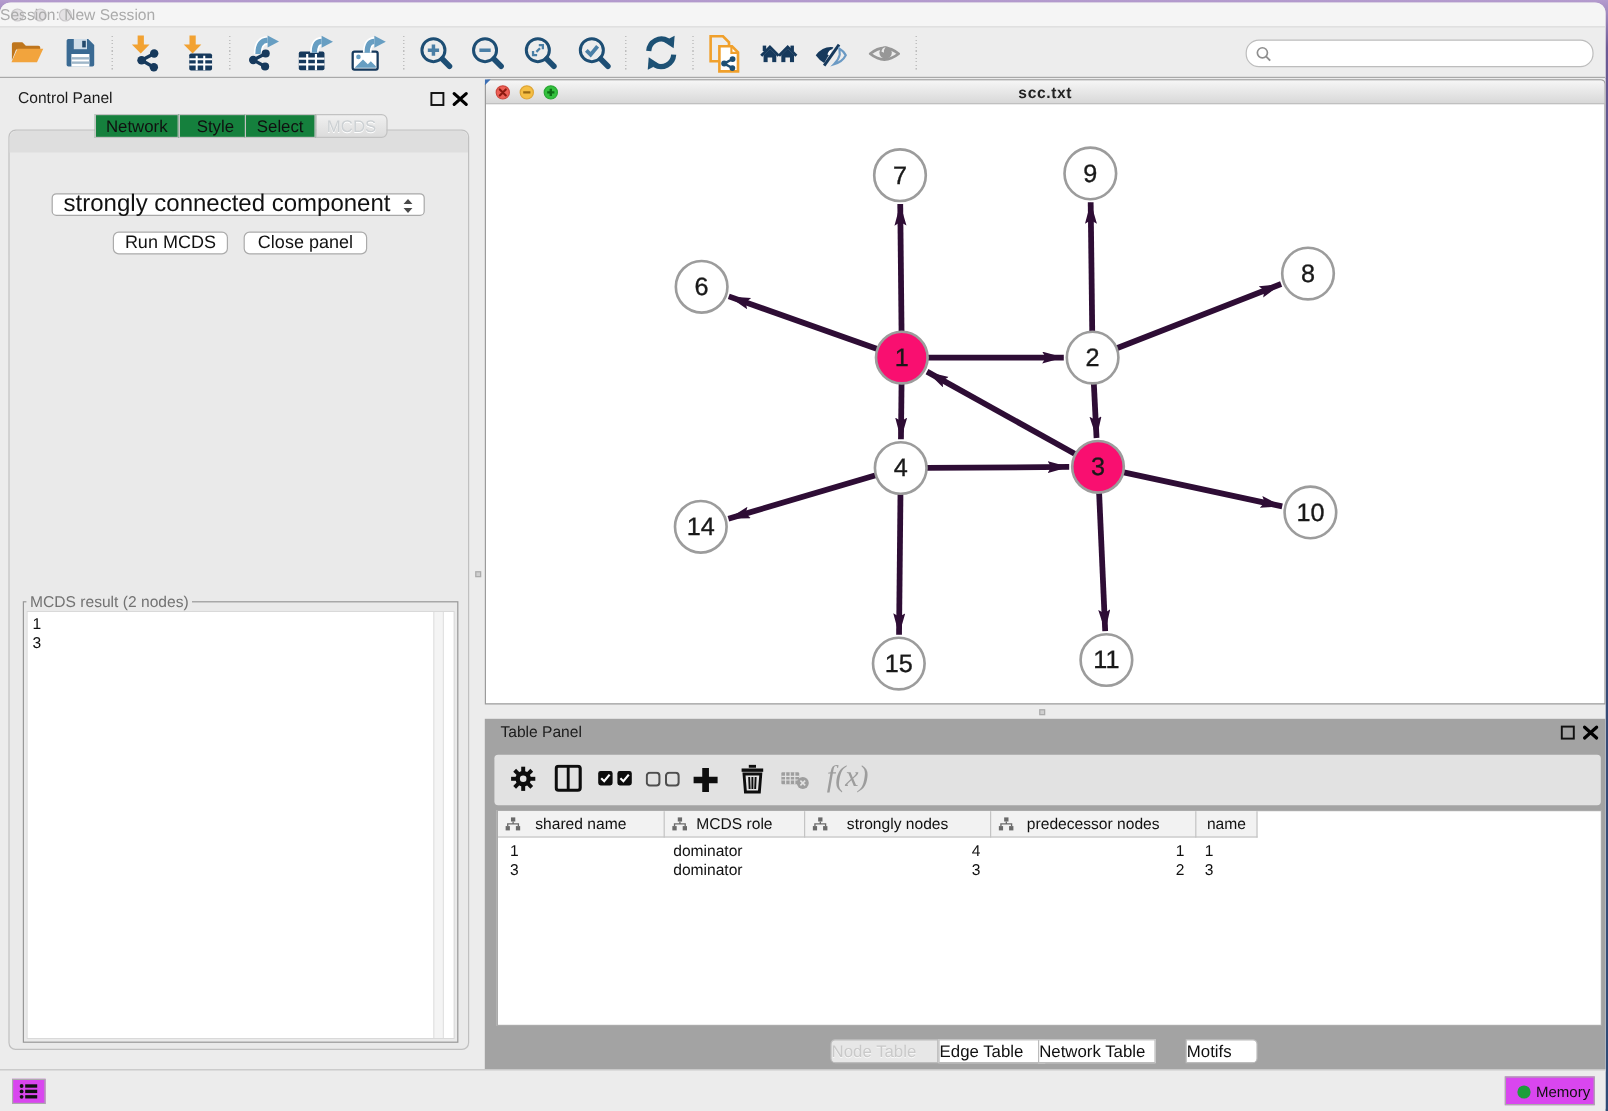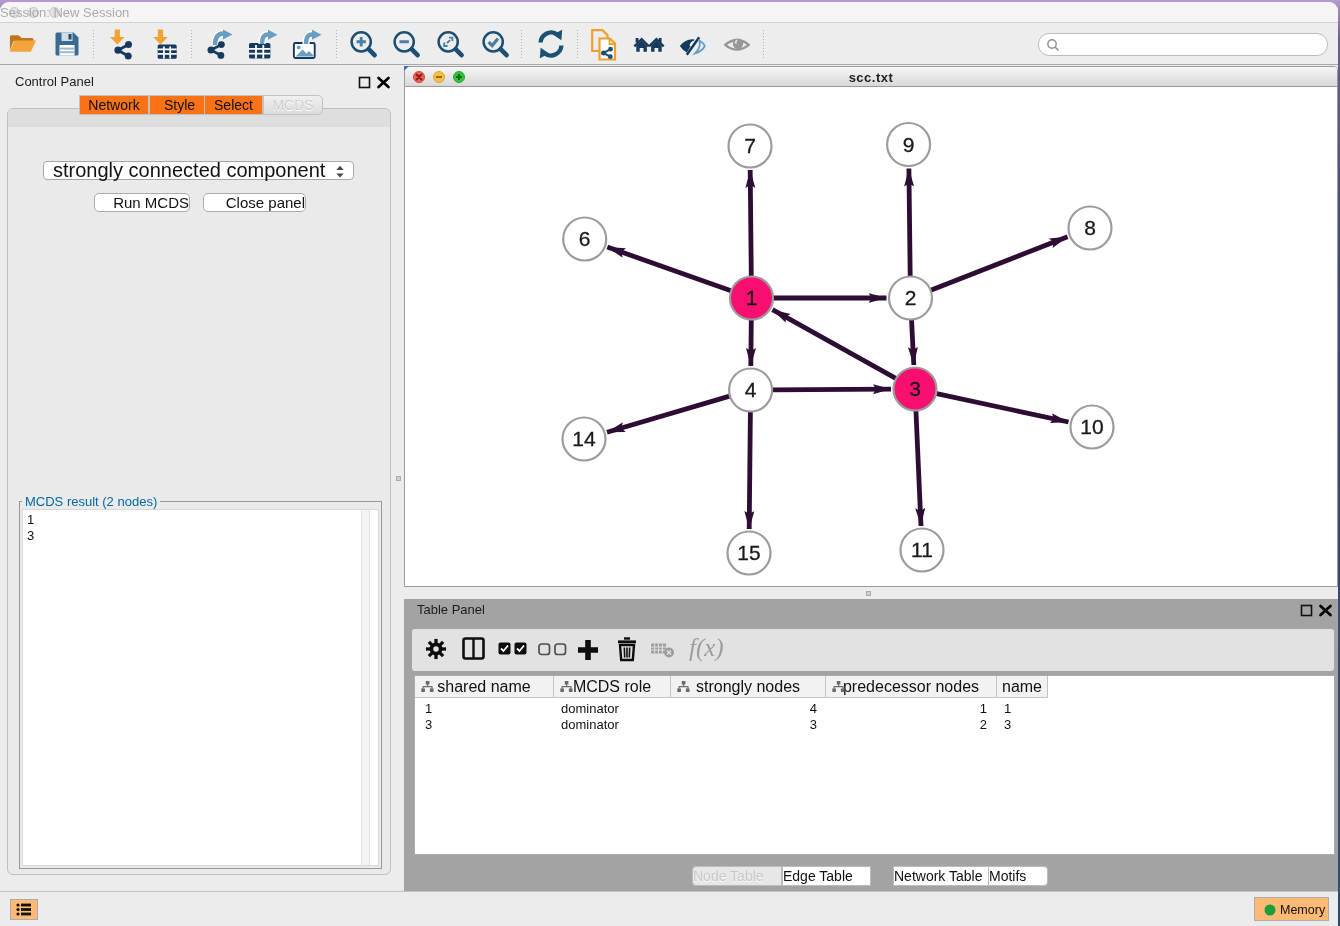--- a/index.html
+++ b/index.html
@@ -16,50 +16,50 @@
 .tb-sep{position:absolute;top:7px;width:1px;height:28px;background-image:repeating-linear-gradient(180deg,#b3b3b3 0 1px,transparent 1px 3px)}
 .search{position:absolute;left:1038px;top:10px;width:290px;height:23px;background:#fff;border:1px solid #bdbdbd;border-radius:11px}
 
 .main{position:absolute;top:64px;left:0;width:1338px;height:827px;background:#ececec}
 
 .cp{position:absolute;left:0;top:2px;width:398px;height:825px}
 .cp-title{position:absolute;left:15px;top:6px;font-size:13px;color:#1c1c1c}
 .panel-box{position:absolute;left:7px;top:40px;width:384px;height:767px;border:1px solid #c0c0c0;border-radius:6px;background:#eaeaea}
 .panel-top{position:absolute;left:0;top:0;width:100%;height:18px;background:#dedede;border-radius:6px 6px 0 0}
 .tabs{position:absolute;left:79px;top:27px;height:20px;font-size:14px}
-.tab{position:absolute;top:0;height:20px;background:#f97316;border:1px solid #c2c2c2;color:#101010;text-align:center;line-height:19px}
+.tab{position:absolute;top:0;height:20px;background:#15803d;border:1px solid #c2c2c2;color:#101010;text-align:center;line-height:19px}
 .tab.sel{background:linear-gradient(#f0f0f0,#dcdcdc);color:#ccd0d3;text-shadow:0 1px 0 #fff;border-radius:0 5px 5px 0}
 .opt-label{position:absolute;left:0;top:70px;width:398px;text-align:center;font-size:15px;color:#111}
 .dropdown{position:absolute;left:43px;top:93px;width:311px;height:19px;background:#fff;border:1px solid #a8a8a8;border-radius:4px;font-size:20px;color:#111;line-height:17px;padding-left:9px}
-.btn{position:absolute;top:125px;height:19px;background:#fff;border:1px solid #ababab;border-radius:5px;font-size:15px;color:#111;text-align:right;line-height:17px}
+.btn{position:absolute;top:125px;height:19px;background:#fff;border:1px solid #ababab;border-radius:5px;font-size:15px;color:#111;text-align:center;line-height:17px}
 .fieldset{position:absolute;left:19px;top:433px;width:363px;height:368px;border:1px solid #989898}
-.legend{position:absolute;left:2px;top:-8px;background:#eaeaea;padding:0 3px;font-size:13px;color:#0369a1;z-index:2;line-height:15px}
+.legend{position:absolute;left:2px;top:-8px;background:#eaeaea;padding:0 3px;font-size:13px;color:#737373;z-index:2;line-height:15px}
 .fs-inner{position:absolute;left:2px;top:7px;right:2px;bottom:2px;background:#fff;border:1px solid #d9d9d9}
 .fs-scroll{position:absolute;top:0;right:8px;width:9px;height:100%;background:#f4f4f4;border-left:1px solid #e2e2e2;border-right:1px solid #e2e2e2}
 .fs-txt{position:absolute;left:4px;top:2px;font-size:13px;color:#111;line-height:16px}
 
 .cw{position:absolute;left:404px;top:0px;width:934px;height:521px;border:1px solid #9b9b9b;border-radius:4px 4px 0 0;background:#fff}
 .cw-bar{position:absolute;left:0;top:0;width:100%;height:20px;background:linear-gradient(#f6f6f6,#d8d8d8);border-bottom:1px solid #9b9b9b;border-radius:3px 3px 0 0}
 .cw-title{position:absolute;top:3px;width:100%;text-align:center;font-size:13px;font-weight:bold;color:#222;letter-spacing:.5px}
 .cl{position:absolute;top:4px;width:12px;height:12px;border-radius:50%}
 .grip{position:absolute;width:5px;height:5px;background:#cfcfcf;border:1px solid #ababab}
 
 .tp{position:absolute;left:404px;top:533px;width:934px;height:292px;background:#a3a3a3}
 .tp-title{position:absolute;left:13px;top:3px;font-size:13px;color:#1c1c1c}
 .tp-toolbar{position:absolute;left:8px;top:30px;width:922px;height:42px;background:#e2e2e2;border-radius:3px}
 .tbl{position:absolute;left:10px;top:76px;width:921px;height:180px;background:#fff;border:1px solid #ababab}
 .tbl-head{position:absolute;left:0;top:0;width:633px;height:22px;background:#f2f2f2;border-bottom:1px solid #c4c4c4}
-.th{position:absolute;top:0;height:22px;border-right:1px solid #c4c4c4;font-size:16px;color:#111;text-align:center;line-height:22px}
+.th{position:absolute;top:0;height:22px;border-right:1px solid #c4c4c4;font-size:13px;color:#111;text-align:center;line-height:22px}
 .td{position:absolute;font-size:13px;color:#111;height:17px;line-height:17px}
 .btabs{position:absolute;top:267px;height:20px;font-size:14px}
 .btab{position:absolute;top:0;height:20px;background:#fff;border:1px solid #bcbcbc;color:#101010;text-align:left;line-height:19px}
 .btab.sel{background:#e7e7e7;color:#c9c9c9;text-shadow:0 1px 0 #f8f8f8}
 
 .status{position:absolute;left:0;top:889px;width:1338px;height:33px;background:#ececec;border-top:1px solid #c3c3c3}
-.st-btn{position:absolute;background:#fdba74;border:1px solid #ababab}
+.st-btn{position:absolute;background:#d946ef;border:1px solid #ababab}
 </style>
 </head>
 <body>
 <div class="window">
   <div class="titlebar">
     <div class="tl" style="left:8.5px"></div>
     <div class="tl" style="left:28.3px"></div>
     <div class="tl" style="left:48.5px"></div>
     <div class="title-txt">Session: New Session</div>
   </div>
@@ -401,21 +401,21 @@
         <div class="td" style="left:589px;top:24px">1</div>
         <div class="td" style="left:10px;top:40px">3</div>
         <div class="td" style="left:146px;top:40px">dominator</div>
         <div class="td" style="left:322px;top:40px;width:80px;text-align:right">3</div>
         <div class="td" style="left:492px;top:40px;width:80px;text-align:right">2</div>
         <div class="td" style="left:589px;top:40px">3</div>
       </div>
       <div class="btabs">
         <div class="btab sel" style="left:288px;width:90px;border-radius:4px 0 0 4px">Node Table</div>
         <div class="btab" style="left:378px;width:89px">Edge Table</div>
-        <div class="btab" style="left:489px;width:98px">Network Table</div>
+        <div class="btab" style="left:461px;width:98px">Network Table</div>
         <div class="btab" style="left:584px;width:60px;border-radius:0 4px 4px 0">Motifs</div>
       </div>
     </div>
   </div>
   <div class="status">
     <div class="st-btn" style="left:10px;top:7px;width:28px;height:21px">
       <svg width="26" height="19" viewBox="0 0 26 19">
         <circle cx="7" cy="5" r="1.6" fill="#111"></circle>
           <rect x="10" y="3.6" width="10" height="2.8" fill="#111"></rect>
         <circle cx="7" cy="9.5" r="1.6" fill="#111"></circle>

